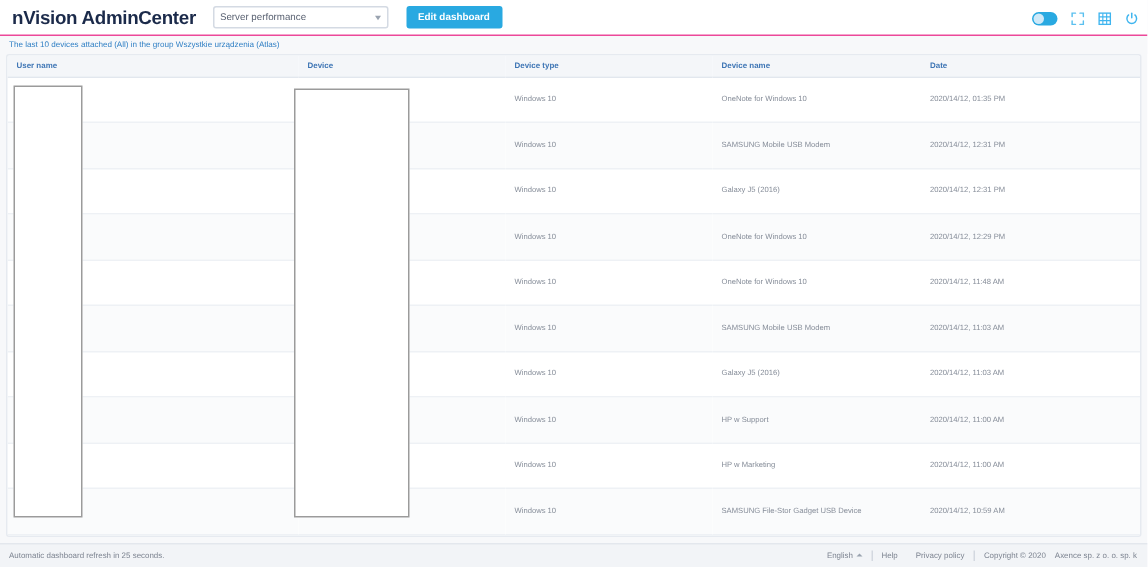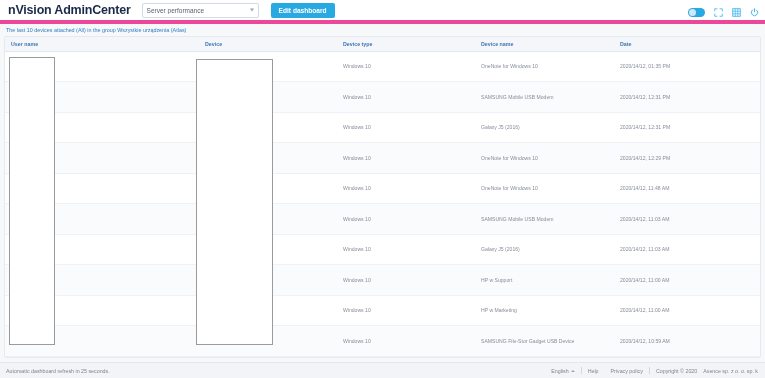--- a/index.html
+++ b/index.html
@@ -14,21 +14,21 @@
     position: relative;
     width: 765px; height: 378px;
     background: #f7f8fa;
   }
 
   
   .header {
     position: absolute; left: 0; top: 0;
     width: 765px; height: 24px;
     background: #ffffff;
-    border-bottom: 4px solid #ec4899;
+    border-bottom: 1px solid #ec4899;
     display: flex; align-items: center;
   }
   .logo {
     margin-left: 8px;
     font-size: 12.5px;
     font-weight: bold;
     color: #1b2a4a;
     letter-spacing: -0.2px;
     white-space: nowrap;
   }

